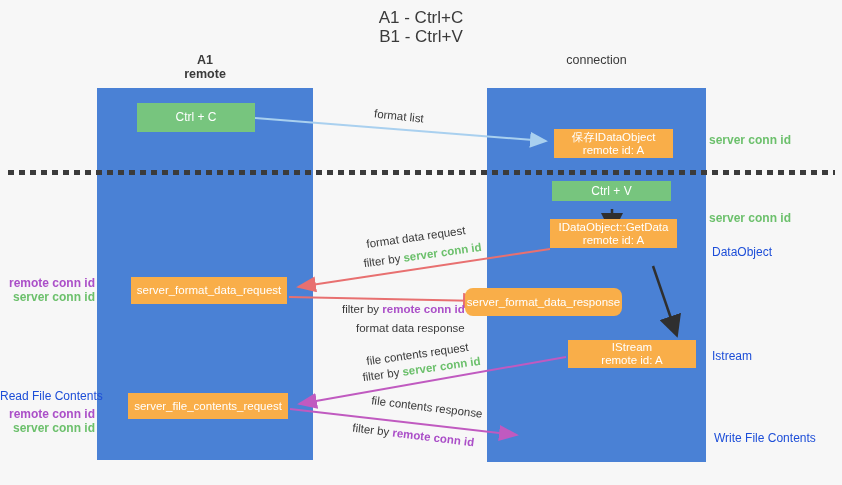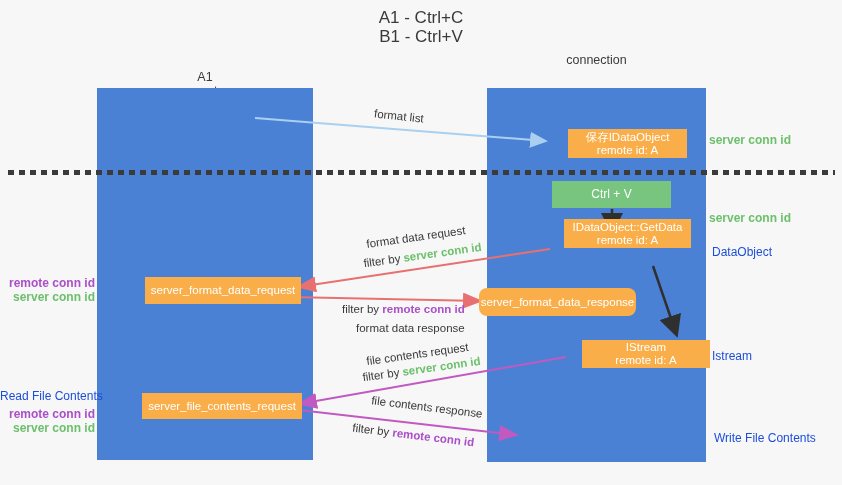--- a/index.html
+++ b/index.html
@@ -7,39 +7,39 @@
   .canvas{
     position:relative;width:842px;height:485px;background:#f7f7f7;
     overflow:hidden;margin:0 auto;
   }
   .abs{position:absolute;}
   
   .title{top:8px;left:0;width:842px;text-align:center;font-size:17px;
          line-height:19px;color:#3a3a3a;}
   
   .lane-header{text-align:center;font-size:12.5px;line-height:14px;color:#3a3a3a;}
-  .lane-header.left{top:70px;left:97px;width:216px;}
+  .lane-header.left{top:53px;left:97px;width:216px;font-weight:bold;}
   .lane-header.right{top:53px;left:487px;width:219px;}
   
   .lane{background:#4a81d5;top:88px;height:372px;}
   .lane.left{left:97px;width:216px;}
   .lane.right{left:487px;width:219px;height:374px;}
   
   .dotted{top:170px;left:8px;width:827px;height:5px;
     background:repeating-linear-gradient(to right,#3b3b3b 0 6px,transparent 6px 11px);}
   
   .arrows{top:0;left:0;width:842px;height:485px;pointer-events:none;}
   
   .node{display:flex;flex-direction:column;align-items:center;justify-content:center;
         color:#fff;font-size:11.5px;line-height:13px;text-align:center;}
-  .node.orange{background:#f9ae49;margin-left:14px;}
+  .node.orange{background:#f9ae49;}
   .node.green{background:#77c57e;font-size:12px;}
   .n-ctrlc{left:137px;top:103px;width:118px;height:29px;}
   .n-save{left:554px;top:129px;width:119px;height:29px;}
-  .n-ctrlv{left:552px;top:181px;width:119px;height:27px;}
+  .n-ctrlv{left:552px;top:181px;width:119px;height:20px;}
   .n-getdata{left:550px;top:219px;width:127px;height:29px;}
   .n-fmtreq{left:131px;top:277px;width:156px;height:27px;justify-content:center;}
   .n-fmtresp{left:465px;top:288px;width:157px;height:28px;border-radius:8px;}
   .n-istream{left:568px;top:340px;width:128px;height:28px;}
   .n-filereq{left:128px;top:393px;width:160px;height:26px;}
   .n-fileresp{left:524px;top:427px;width:159px;height:27px;}
   
   .side{font-size:12px;line-height:14px;color:#1d4ed8;white-space:nowrap;}
   .side.green{color:#6cc06c;font-weight:bold;}
   .side.purple{color:#ab4fc8;font-weight:bold;}
@@ -93,20 +93,23 @@
     </defs>
     <line x1="255" y1="118" x2="546" y2="141" stroke="#a9d0ef" stroke-width="2" marker-end="url(#m-blue)"></line>
     <line x1="612" y1="209" x2="612" y2="230" stroke="#2f2f2f" stroke-width="2.5" marker-end="url(#m-blk)"></line>
     <line x1="550" y1="249" x2="298" y2="287" stroke="#e87070" stroke-width="2" marker-end="url(#m-red)"></line>
     <line x1="289" y1="297" x2="481" y2="301" stroke="#e87070" stroke-width="2" marker-end="url(#m-red)"></line>
     <line x1="653" y1="266" x2="676" y2="333" stroke="#2f2f2f" stroke-width="2.5" marker-end="url(#m-blk)"></line>
     <line x1="566" y1="357" x2="299" y2="404" stroke="#c05ac0" stroke-width="2" marker-end="url(#m-mag)"></line>
     <line x1="290" y1="409" x2="517" y2="435" stroke="#c05ac0" stroke-width="2" marker-end="url(#m-mag)"></line>
   </svg>
 
+  <div class="abs node green n-ctrlc">
+    <span>Ctrl + C</span>
+  </div>
 
   <div class="abs node orange n-save">
     <span>保存IDataObject</span>
     <span>remote id: A</span>
   </div>
 
   <div class="abs node green n-ctrlv">
     <span>Ctrl + V</span>
   </div>
 

